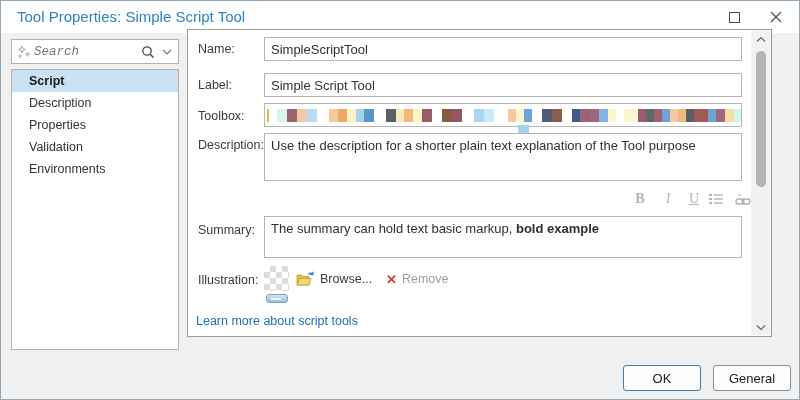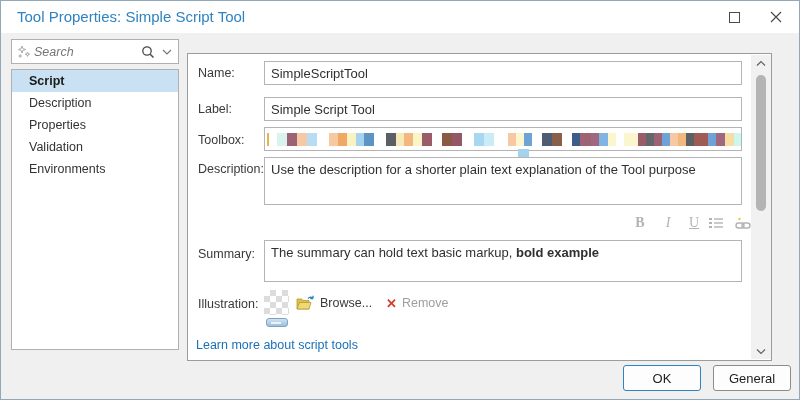--- a/index.html
+++ b/index.html
@@ -9,30 +9,30 @@
 
   
   .titlebar { position:absolute; left:0; top:0; width:100%; height:32px; background:#ffffff; }
   .title { position:absolute; left:16px; top:0; line-height:32px; font-size:15px; color:#2f83c1; }
   .winbtn { position:absolute; top:2px; width:38px; height:28px; background:none; border:none; display:flex; align-items:center; justify-content:center; cursor:default; color:#4a4a4a; }
   .btn-max { right:46px; }
   .btn-close { right:4px; font-size:15px; }
 
   
   .searchbox { position:absolute; left:10px; top:38px; width:168px; height:25px; background:#fff; border:1px solid #b0b0b0; }
-  .searchbox input { position:absolute; left:22px; top:1px; width:100px; height:21px; border:none; outline:none; font-style:italic; font-size:12.5px; color:#6a6a6a; font-family:Liberation Sans, sans-serif; background:transparent; }
+  .searchbox input { position:absolute; left:22px; top:1px; width:100px; height:21px; border:none; outline:none; font-style:italic; font-size:12.5px; color:#6a6a6a; font-family:Liberation Mono, monospace; background:transparent; }
   .spark { position:absolute; left:5px; top:5px; }
   .mag { position:absolute; left:128px; top:4px; }
   .srch-chev { position:absolute; left:149px; top:7px; }
   .listbox { position:absolute; left:10px; top:68px; width:168px; height:281px; background:#fff; border:1px solid #b0b0b0; }
   .listitem { height:22px; line-height:22px; padding-left:17px; font-size:12.5px; color:#333; cursor:default; }
   .listitem.selected { background:#c9e1f2; font-weight:bold; color:#1a1a1a; }
 
   
-  .mainpanel { position:absolute; left:186px; top:52px; width:585px; height:308px; background:#fff; border:1px solid #9b9b9b; }
+  .mainpanel { position:absolute; left:186px; top:28px; width:585px; height:308px; background:#fff; border:1px solid #9b9b9b; }
   .flabel { position:absolute; left:10px; font-size:12.5px; color:#3a3a3a; }
   .finput { position:absolute; left:76px; width:478px; height:24px; background:#fff; border:1px solid #b4b4b4; font-size:13px; color:#303030; padding:0 6px; font-family:"Liberation Sans", sans-serif; outline:none; }
   .fbox { position:absolute; left:76px; width:478px; background:#fff; border:1px solid #b4b4b4; font-size:13px; color:#303030; padding:3px 6px; line-height:17px; }
 
   
   .strip { position:absolute; left:76px; top:73px; width:478px; height:24px; border:1px solid #b4b4b4; background:#fff; display:flex; align-items:center; padding:0 2px; overflow:hidden; }
   .strip .blk { height:13px; flex:0 0 auto; }
   .strip .grow { flex:1 1 0; min-width:0; }
   .hangblk { position:absolute; left:330px; top:95px; width:11px; height:9px; }
 

